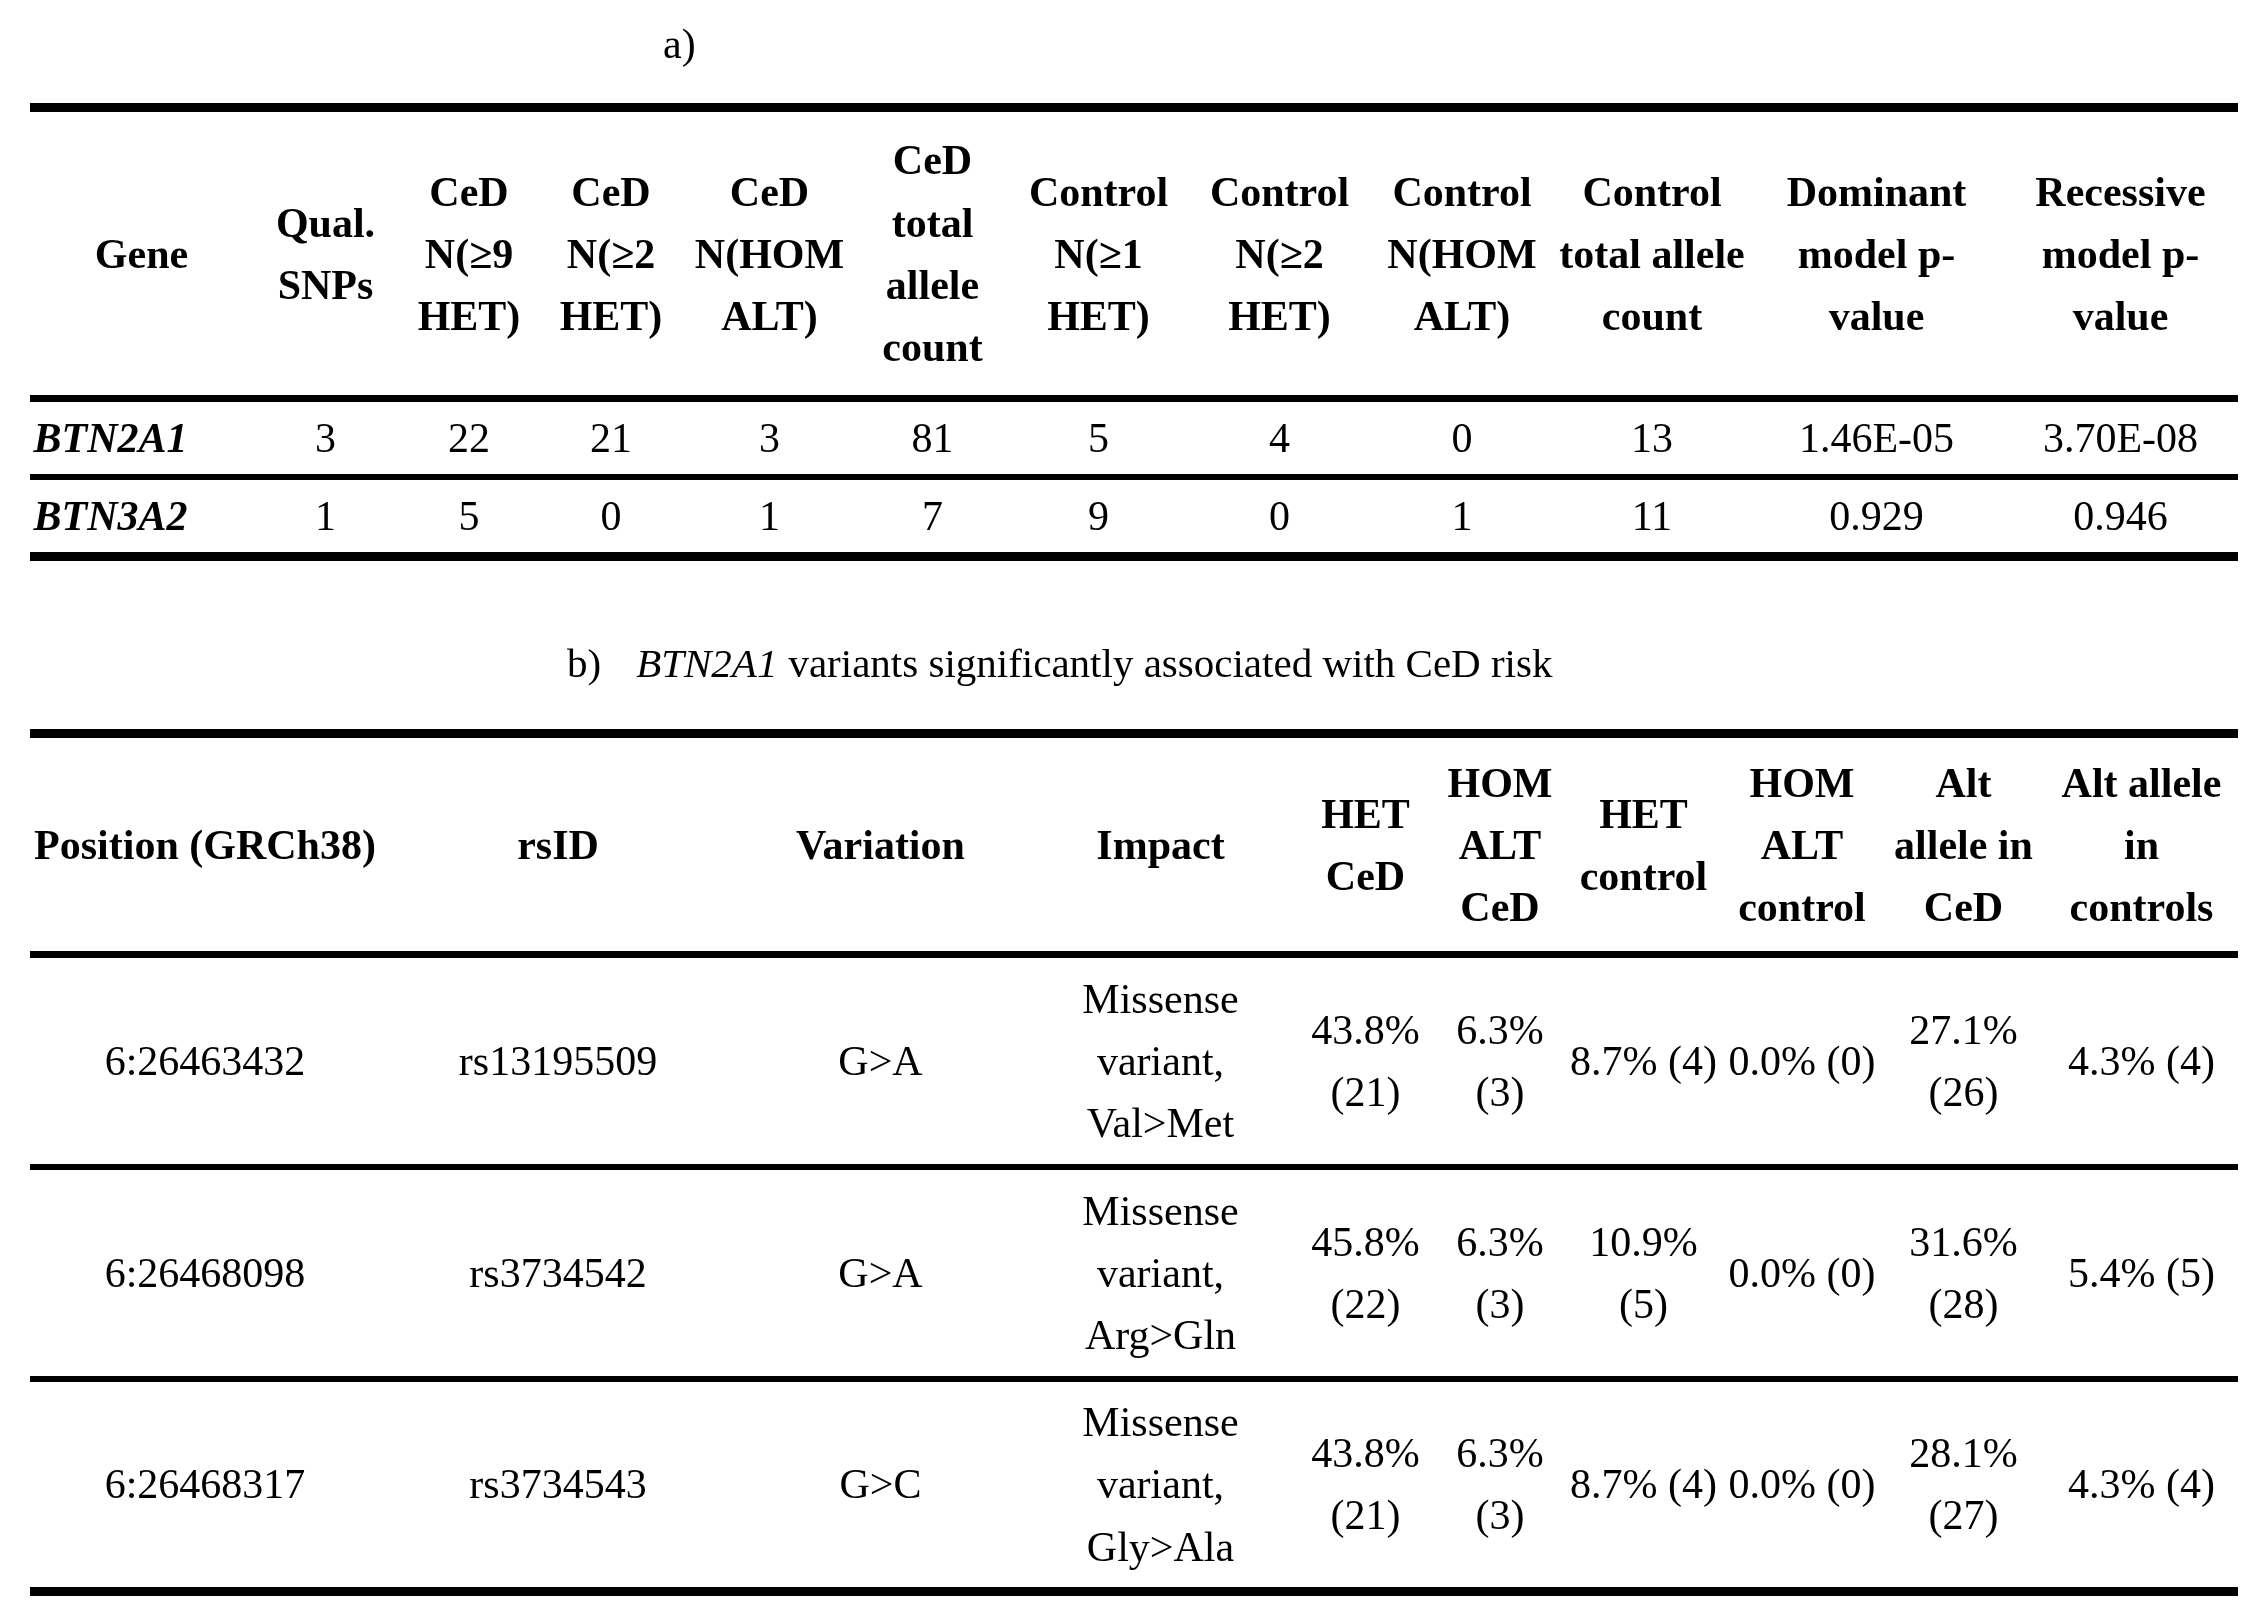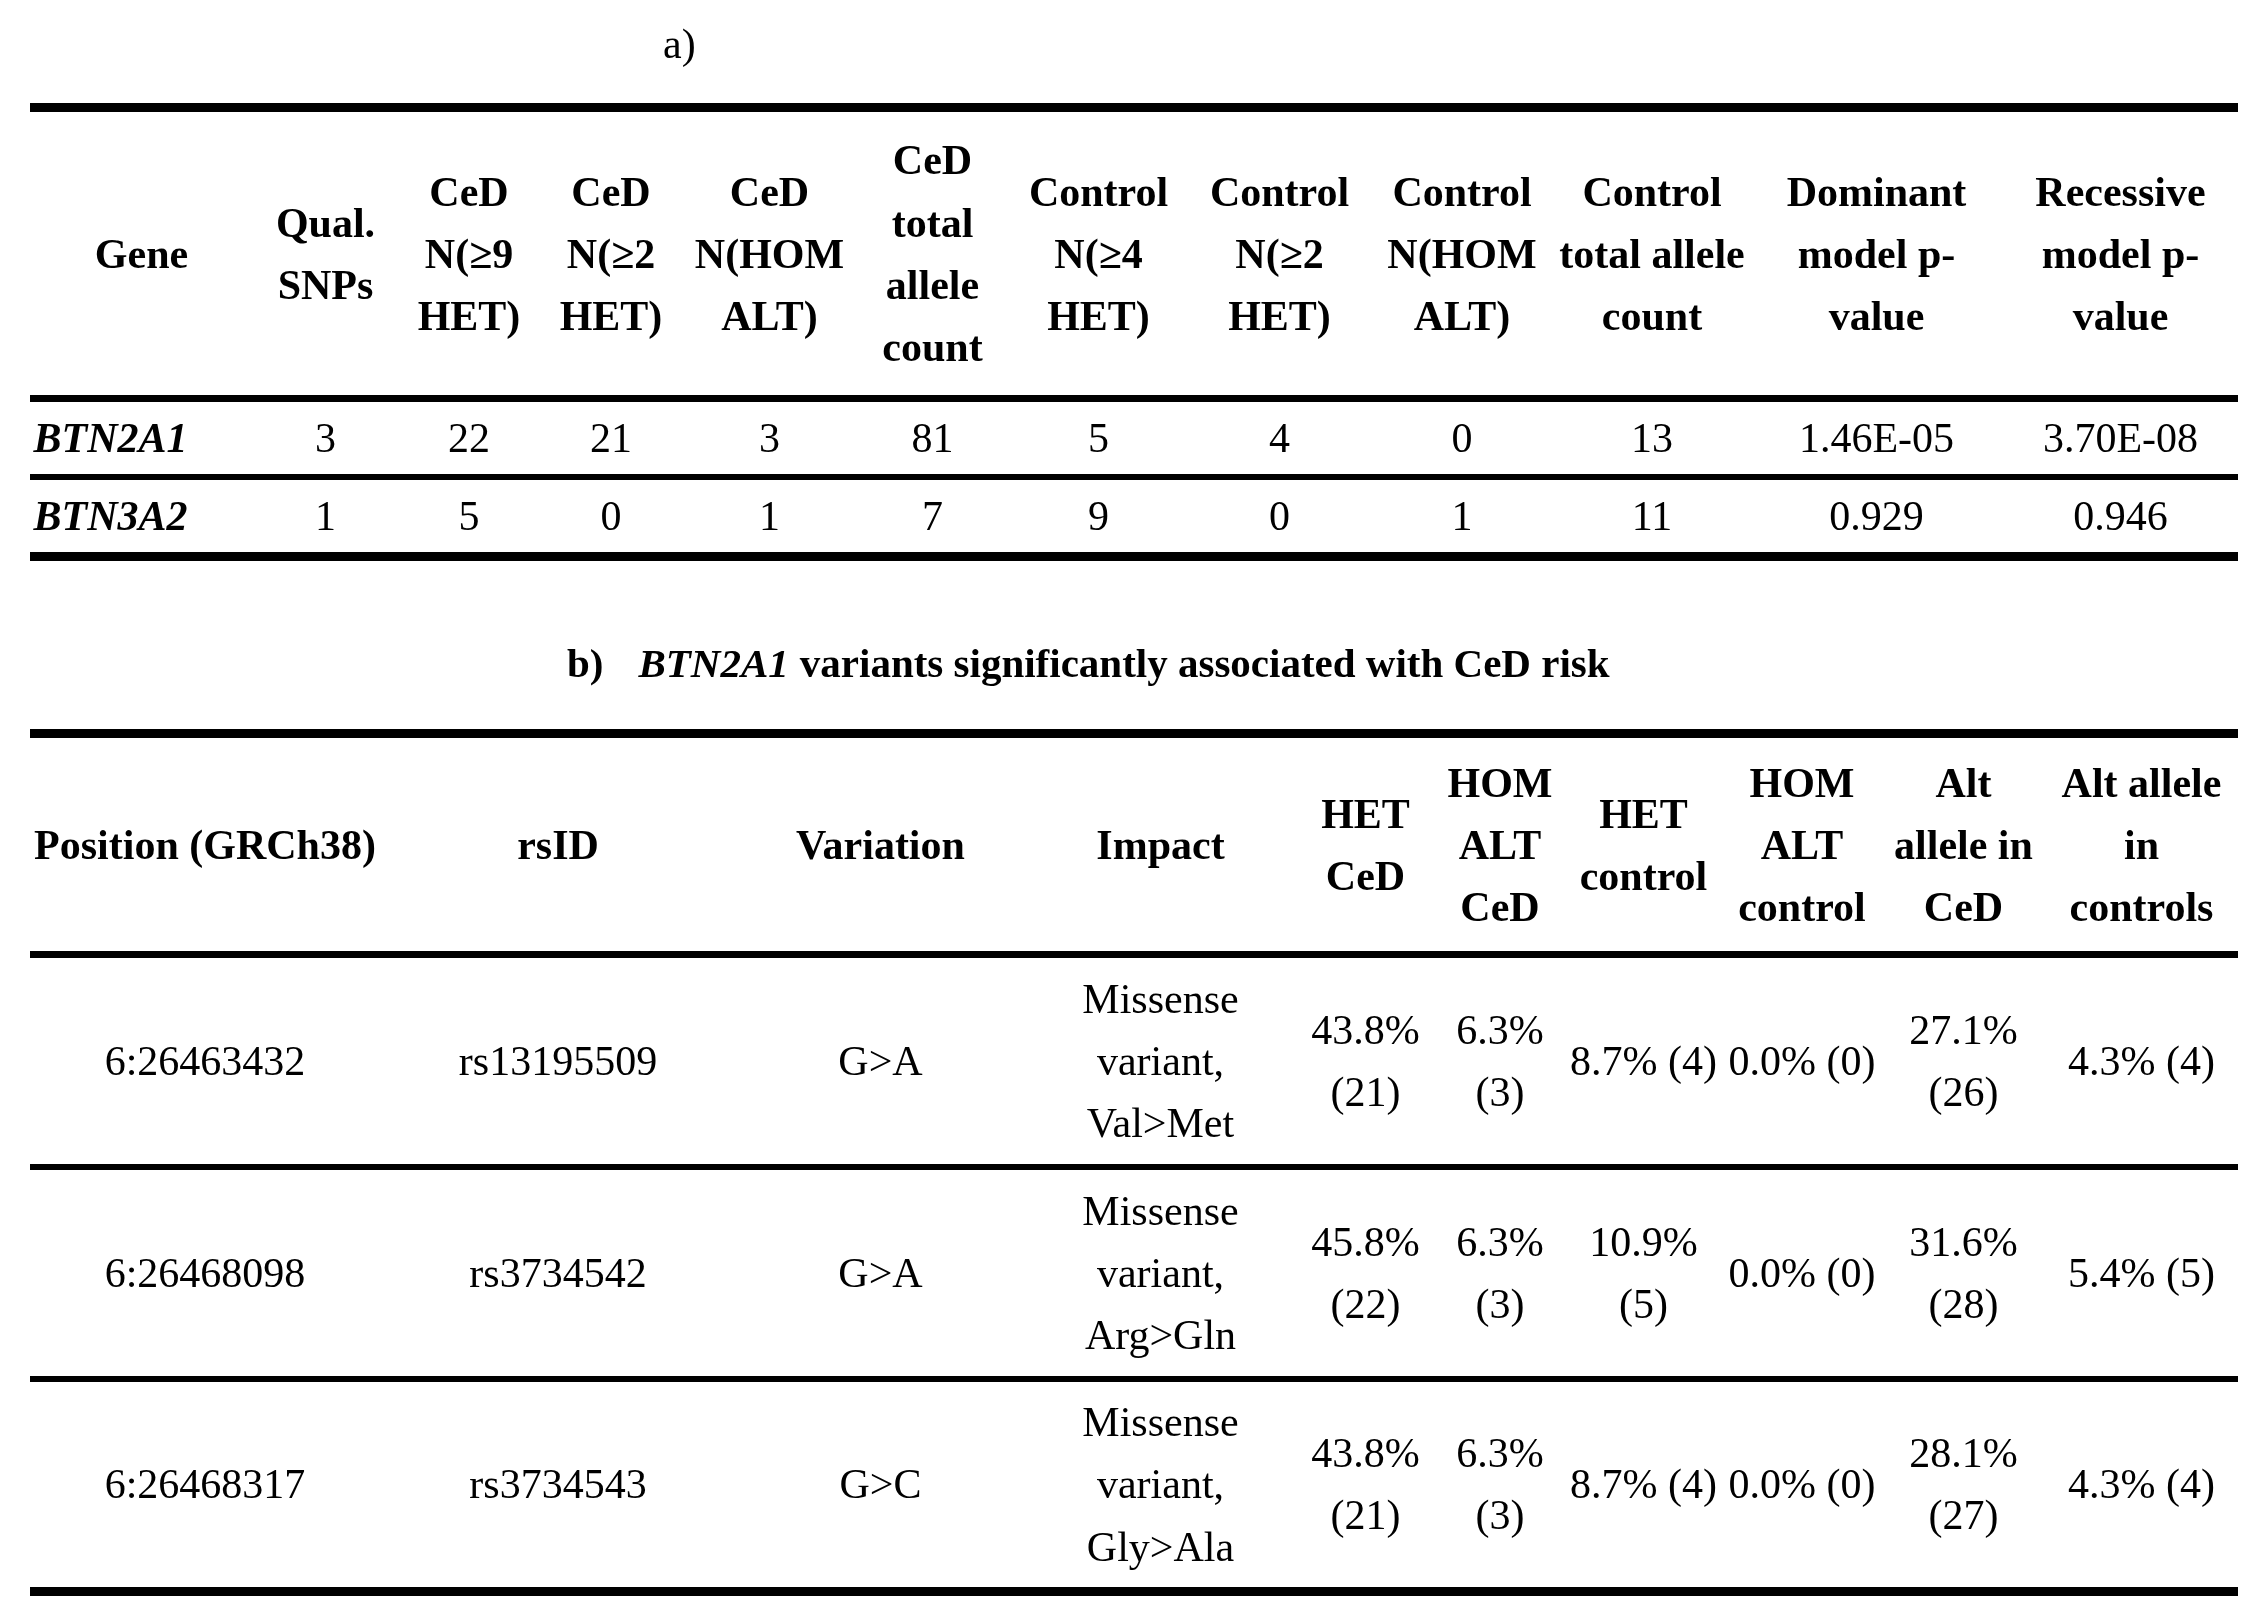--- a/index.html
+++ b/index.html
@@ -51,21 +51,20 @@
   .gene-cell {
     text-align: left;
     padding-left: 8.4px;
     font-weight: bold;
     font-style: italic;
   }
   .bold-val { font-weight: normal; }
   .caption-b {
     margin: 72px 0 36px 567px;
     font-size: 41px;
-    font-weight: bold;
   }
   .caption-gene {
     font-style: italic;
     margin-left: 35px;
   }
   .caption-rest { margin-left: 11px; }
 </style>
 </head>
 <body>
 
@@ -87,21 +86,21 @@
       <col style="width:235px">
   </colgroup>
   <thead>
     <tr>
       <th>Gene</th>
       <th>Qual. SNPs</th>
       <th>CeD N(≥9 HET)</th>
       <th>CeD N(≥2 HET)</th>
       <th>CeD N(HOM ALT)</th>
       <th>CeD total allele count</th>
-      <th>Control N(≥4 HET)</th>
+      <th>Control N(≥1 HET)</th>
       <th>Control N(≥2 HET)</th>
       <th>Control N(HOM ALT)</th>
       <th>Control total allele count</th>
       <th>Dominant model p-value</th>
       <th>Recessive model p-value</th>
     </tr>
   </thead>
   <tbody>
     <tr>
       <td class="gene-cell">BTN2A1</td>

